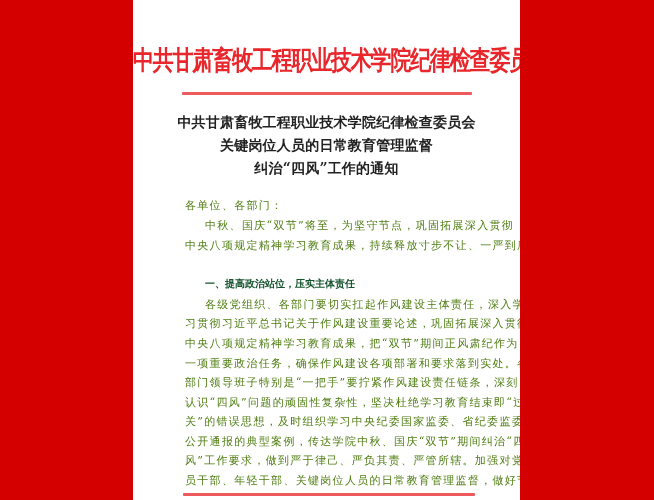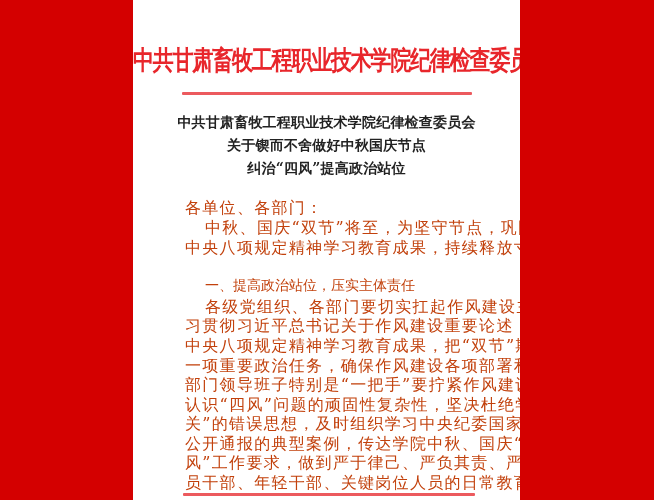--- a/index.html
+++ b/index.html
@@ -39,45 +39,45 @@
       text-align: center;
       font-weight: bold;
       color: #222;
       font-size: 14px;
       letter-spacing: 0.2px;
       white-space: nowrap;
     }
     .body-line {
       position: absolute; left: 52px;
       width: 290px;
-      font-size: 16px;
-      color: #c2410c;
+      font-size: 11px;
+      color: #4d7c0f;
       white-space: nowrap;
       letter-spacing: 1.3px;
     }
     .body-line.indent { left: 72px; width: 270px; }
     .section-heading {
       position: absolute; left: 72px;
       font-family: "DejaVu Sans", "Liberation Sans", sans-serif;
-      font-weight: normal;
-      font-size: 14px;
-      color: #c2410c;
+      font-weight: bold;
+      font-size: 10px;
+      color: #14532d;
       white-space: nowrap;
     }
   </style>
 </head>
 <body>
 
 <div class="page">
   <div class="letterhead">中共甘肃畜牧工程职业技术学院纪律检查委员会</div>
   <div class="rule top"></div>
 
   <div class="title" style="top:114px">中共甘肃畜牧工程职业技术学院纪律检查委员会</div>
-  <div class="title" style="top:137px">关于锲而不舍做好中秋国庆节点</div>
-  <div class="title" style="top:160px">纠治“四风”提高政治站位</div>
+  <div class="title" style="top:137px">关键岗位人员的日常教育管理监督</div>
+  <div class="title" style="top:160px">纠治“四风”工作的通知</div>
 
   <div class="body-line" style="top:198px">各单位、各部门：</div>
 
   <div class="body-line indent" style="top:218px">中秋、国庆“双节”将至，为坚守节点，巩固拓展深入贯彻</div>
   <div class="body-line" style="top:238px">中央八项规定精神学习教育成果，持续释放寸步不让、一严到底</div>
 
   <div class="section-heading" style="top:277px">一、提高政治站位，压实主体责任</div>
 
   <div class="body-line indent" style="top:297px">各级党组织、各部门要切实扛起作风建设主体责任，深入学</div>
   <div class="body-line" style="top:316px">习贯彻习近平总书记关于作风建设重要论述，巩固拓展深入贯彻</div>

